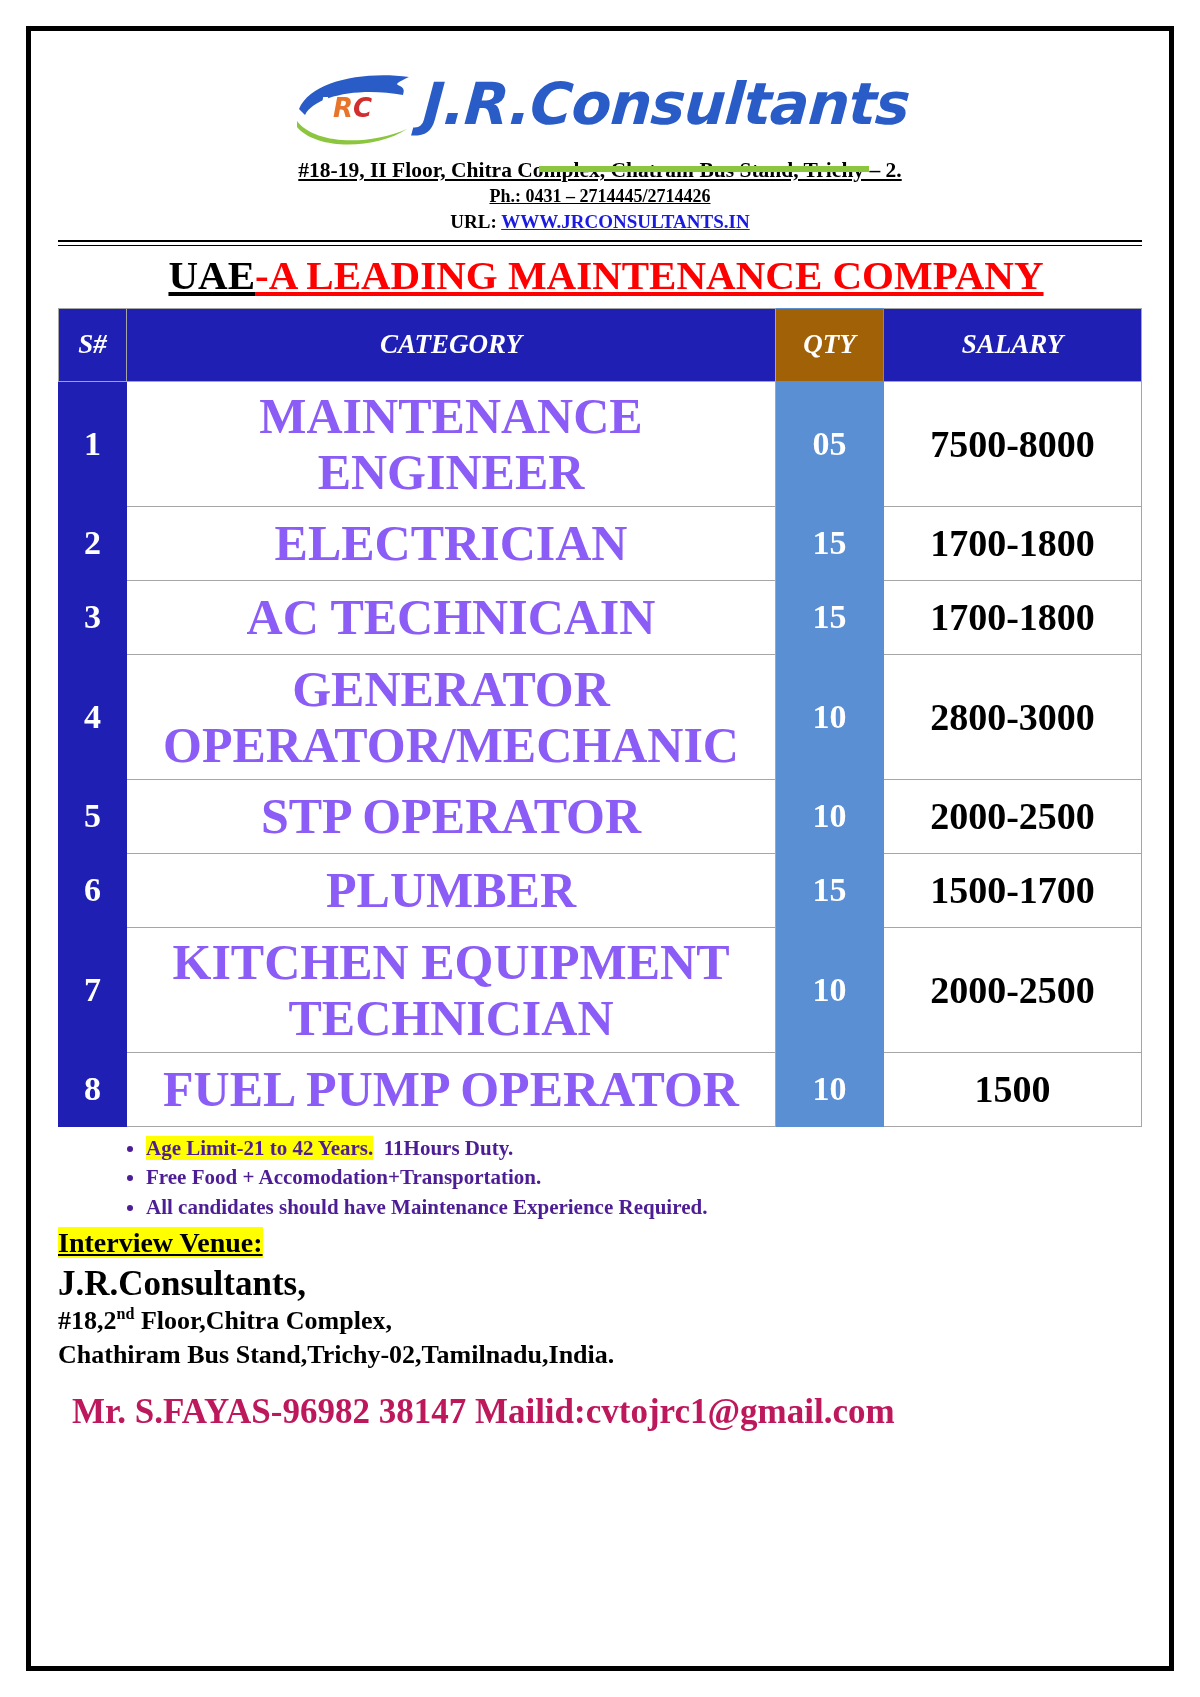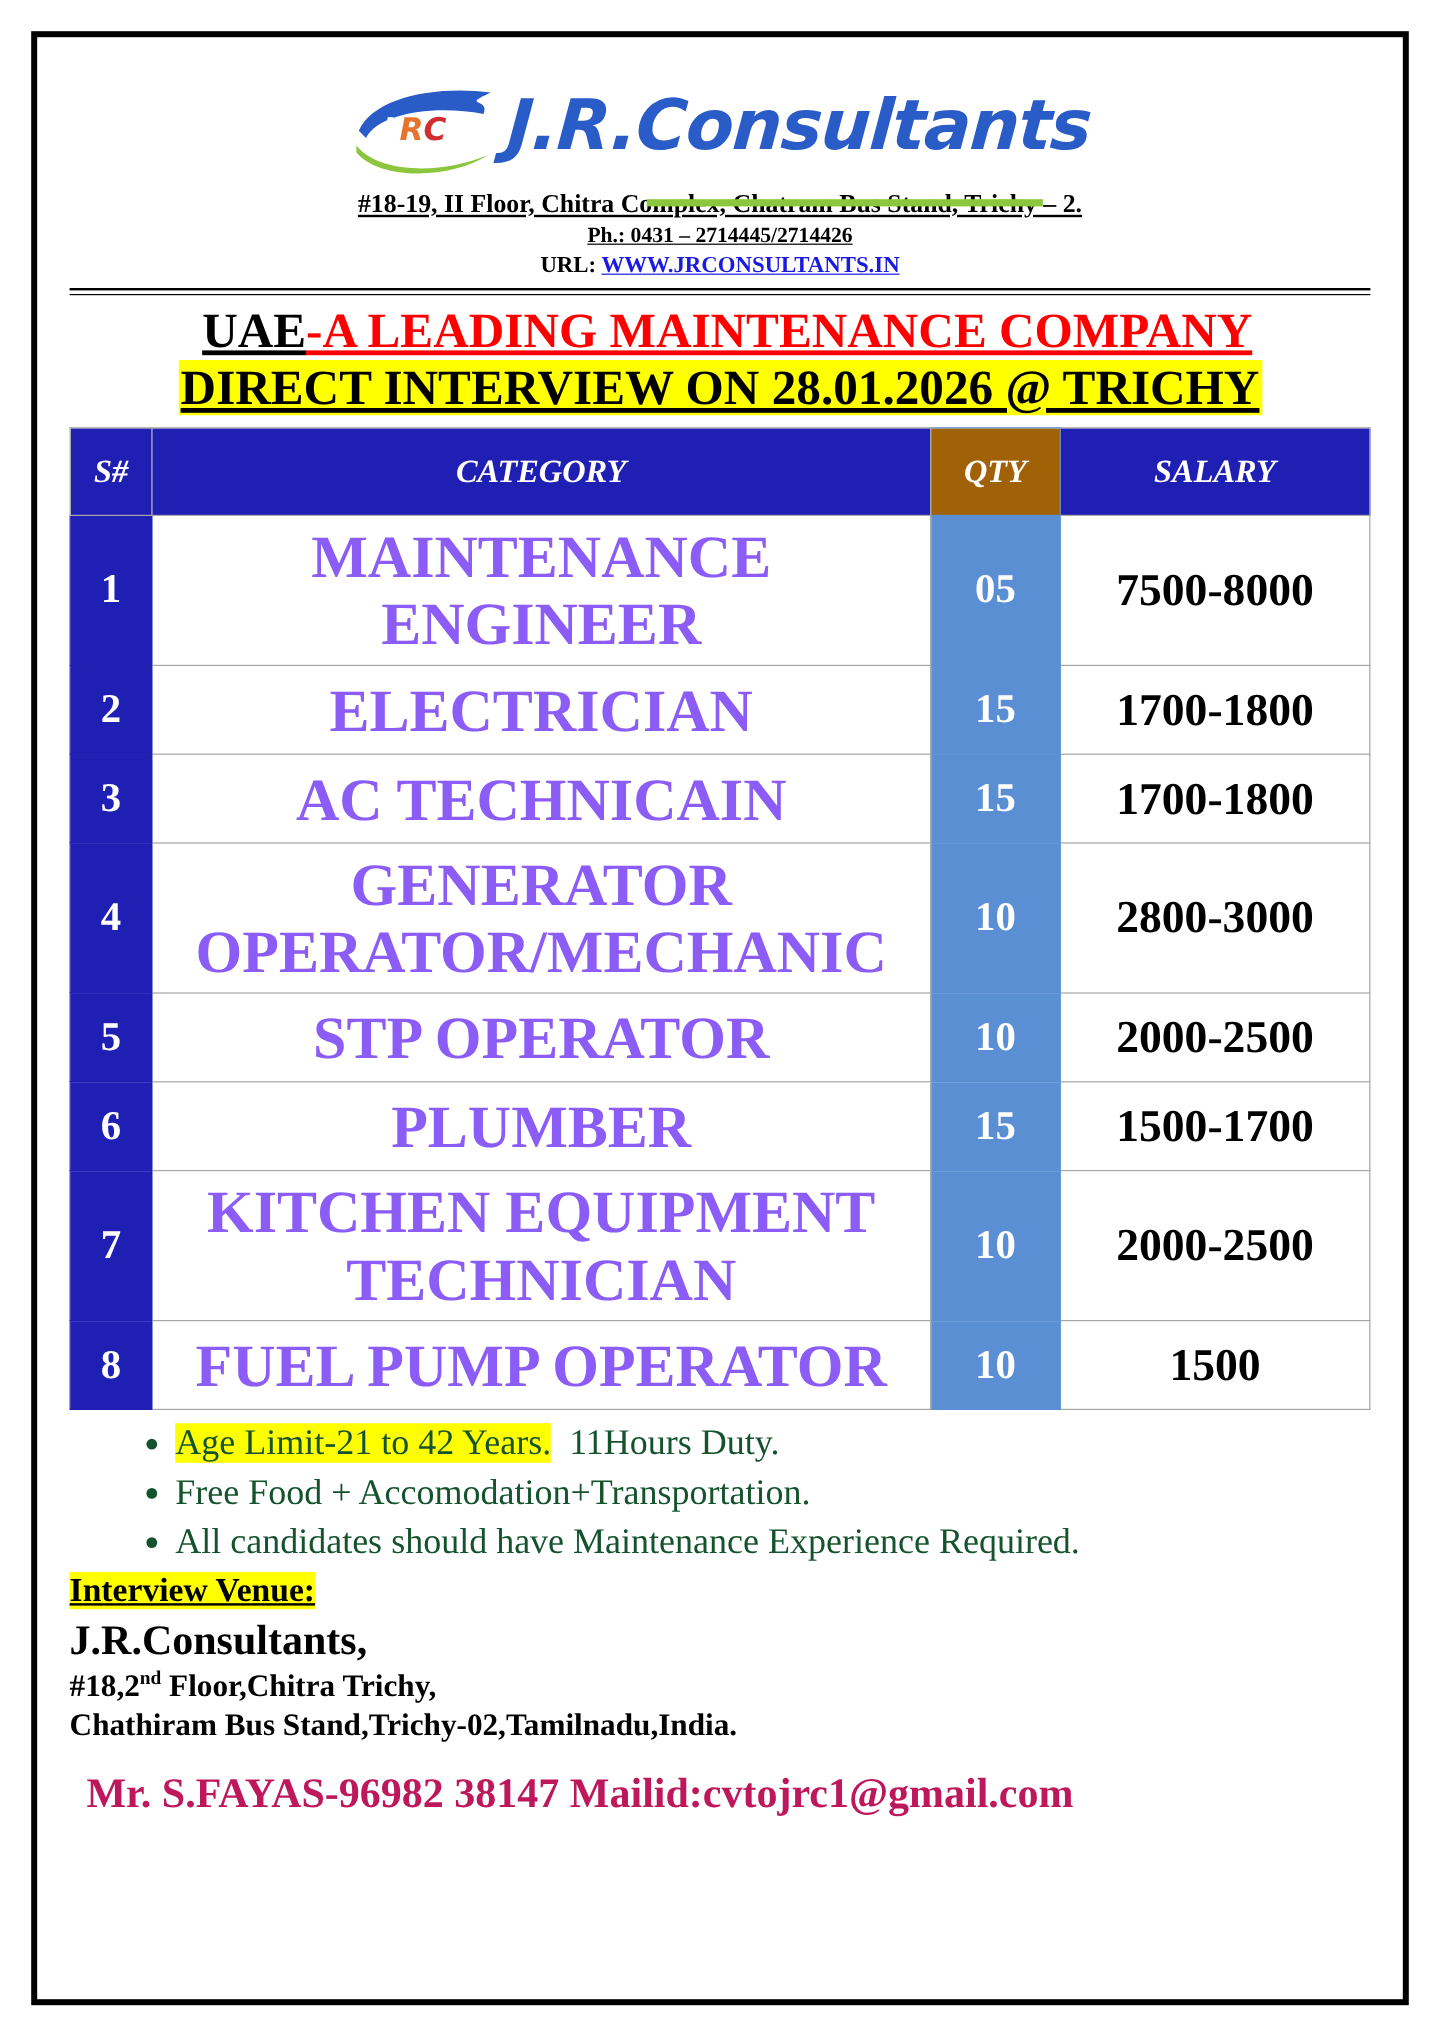--- a/index.html
+++ b/index.html
@@ -212,24 +212,24 @@
   tbody tr.tall { height: 100px; }
 
   
   ul.notes {
     margin: 8px 0 0 0;
     padding-left: 88px;
     list-style: disc;
   }
   ul.notes li {
     font-family: "Liberation Serif", serif;
-    font-weight: normal;
-    font-size: 30px;
+    font-weight: bold;
+    font-size: 21px;
     line-height: 1.3;
-    color: #14532d;
+    color: #4c1d95;
     margin-bottom: 2px;
   }
   .hl { background: #ffff00; }
 
   .venue-label {
     font-family: "Liberation Serif", serif;
     font-weight: bold;
     font-size: 28px;
     margin-top: 6px;
   }
@@ -288,23 +288,20 @@
       <div class="l1">#18-19, II Floor, Chitra Complex, Chatram Bus Stand, Trichy – 2.</div>
       <div class="l2">Ph.: 0431 – 2714445/2714426</div>
       <div class="l3"><span>URL: </span><span class="url">WWW.JRCONSULTANTS.IN</span></div>
     </div>
 
     <hr class="hr-double">
 
     <div class="headline1">
       <span class="uae">UAE</span><span class="red">-A LEADING MAINTENANCE COMPANY</span>
     </div>
-    <div class="headline2">
-      <span>DIRECT INTERVIEW ON 28.01.2026 @ TRICHY</span>
-    </div>
 
     <table class="jobs">
       <colgroup>
         <col class="c-sn">
           <col class="c-cat">
           <col class="c-qty">
           <col class="c-sal">
       </colgroup>
       <thead>
         <tr>
@@ -369,19 +366,19 @@
     <ul class="notes">
       <li><span class="hl">Age Limit-21 to 42 Years.</span>&nbsp; <span>11Hours Duty.</span></li>
       <li><span>Free Food + Accomodation+Transportation.</span></li>
       <li><span>All candidates should have Maintenance Experience Required.</span></li>
     </ul>
 
     <div class="venue-label">
       <span>Interview Venue:</span>
     </div>
     <div class="venue-name">J.R.Consultants,</div>
-    <div class="venue-line"><span>#18,2</span><sup>nd</sup><span> Floor,Chitra Trichy,</span></div>
+    <div class="venue-line"><span>#18,2</span><sup>nd</sup><span> Floor,Chitra Complex,</span></div>
     <div class="venue-line">Chathiram Bus Stand,Trichy-02,Tamilnadu,India.</div>
 
     <div class="contact">Mr. S.FAYAS-96982 38147 Mailid:cvtojrc1@gmail.com</div>
 
   </div>
 </div>
 
 </body></html>

